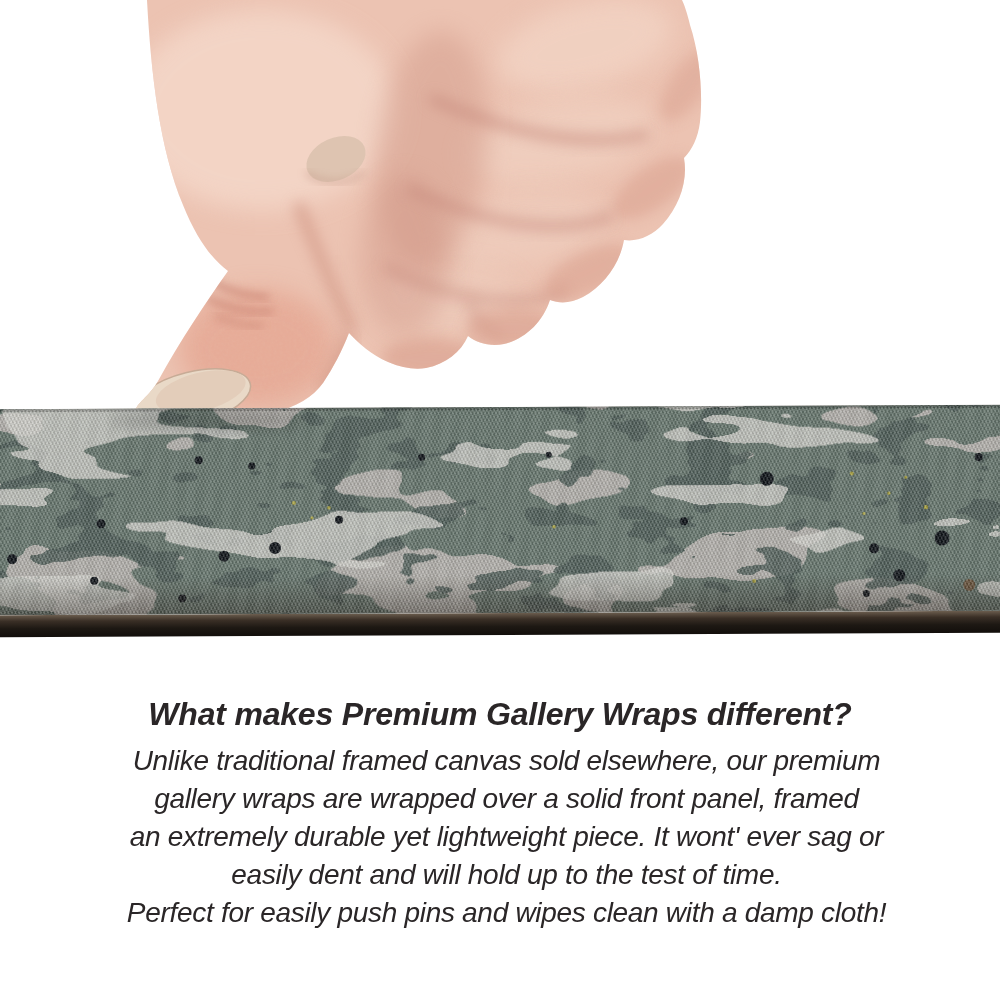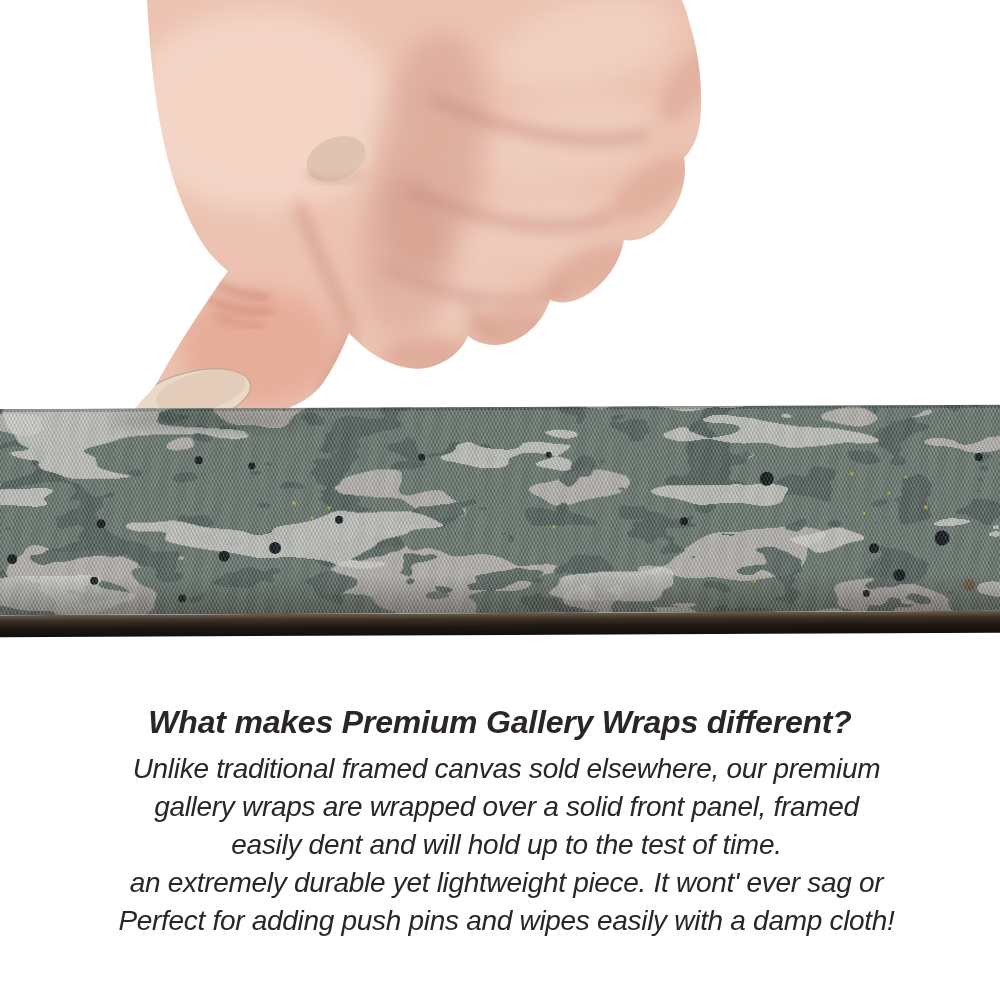--- a/index.html
+++ b/index.html
@@ -38,21 +38,21 @@
     background:linear-gradient(180deg,#6b5d4e 0%,#3a2f26 28%,#1d1813 62%,#120e0b 100%);
     border-bottom-left-radius:3px;border-bottom-right-radius:3px;
   }
 
   
   .caption{
     position:absolute;left:0;top:696px;width:1000px;
     text-align:center;color:#2a2627;font-style:italic;
   }
   .caption h2{
-    margin:8px 0 9px 0;
+    margin:0 0 9px 0;
     font-size:32px;font-weight:700;letter-spacing:-0.2px;
   }
   .caption p{
     margin:0;
     font-size:28px;font-weight:400;line-height:38px;letter-spacing:-0.3px;padding-left:13px;
   }
 </style>
 </head>
 <body>
 
@@ -229,18 +229,18 @@
       </svg>
       <div class="weave"></div>
     </div>
     <div class="canvas-edge"></div>
   </div>
 
   <section class="caption">
     <h2>What makes Premium Gallery Wraps different?</h2>
     <p>Unlike traditional framed canvas sold elsewhere, our premium</p>
     <p>gallery wraps are wrapped over a solid front panel, framed</p>
+    <p>an extremely durable yet lightweight piece. It wont' ever sag or</p>
     <p>easily dent and will hold up to the test of time.</p>
-    <p>an extremely durable yet lightweight piece. It wont' ever sag or</p>
-    <p>Perfect for adding push pins and wipes easily with a damp cloth!</p>
+    <p>Perfect for easily push pins and wipes clean with a damp cloth!</p>
   </section>
 
 </div>
 
 </body></html>

